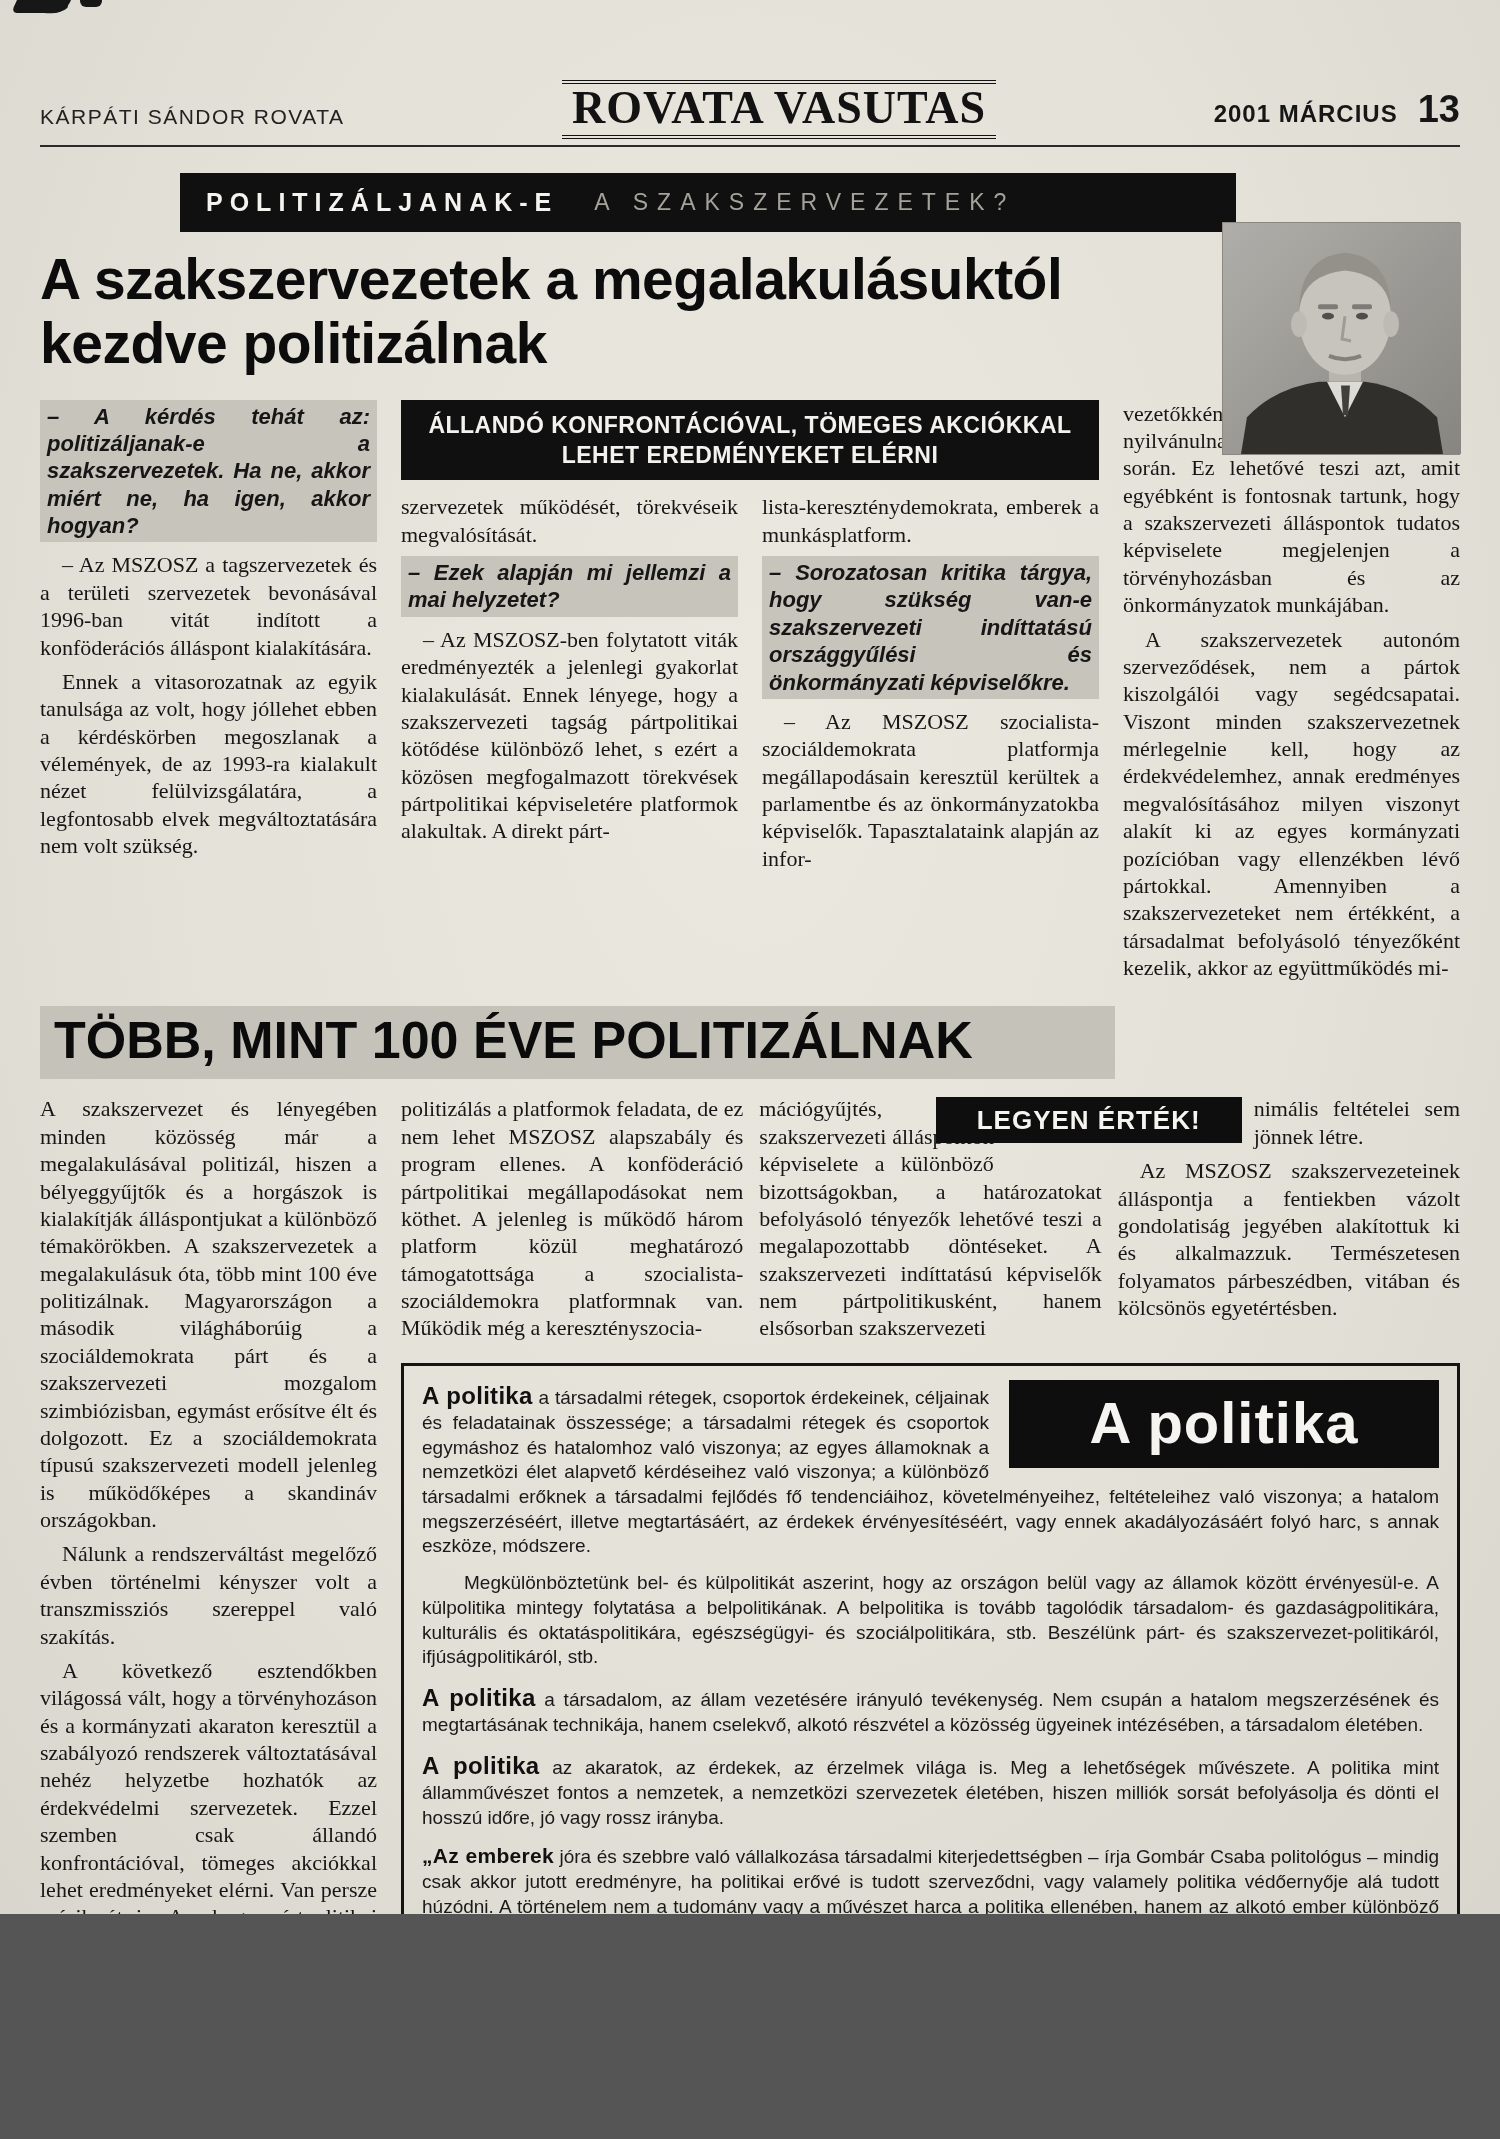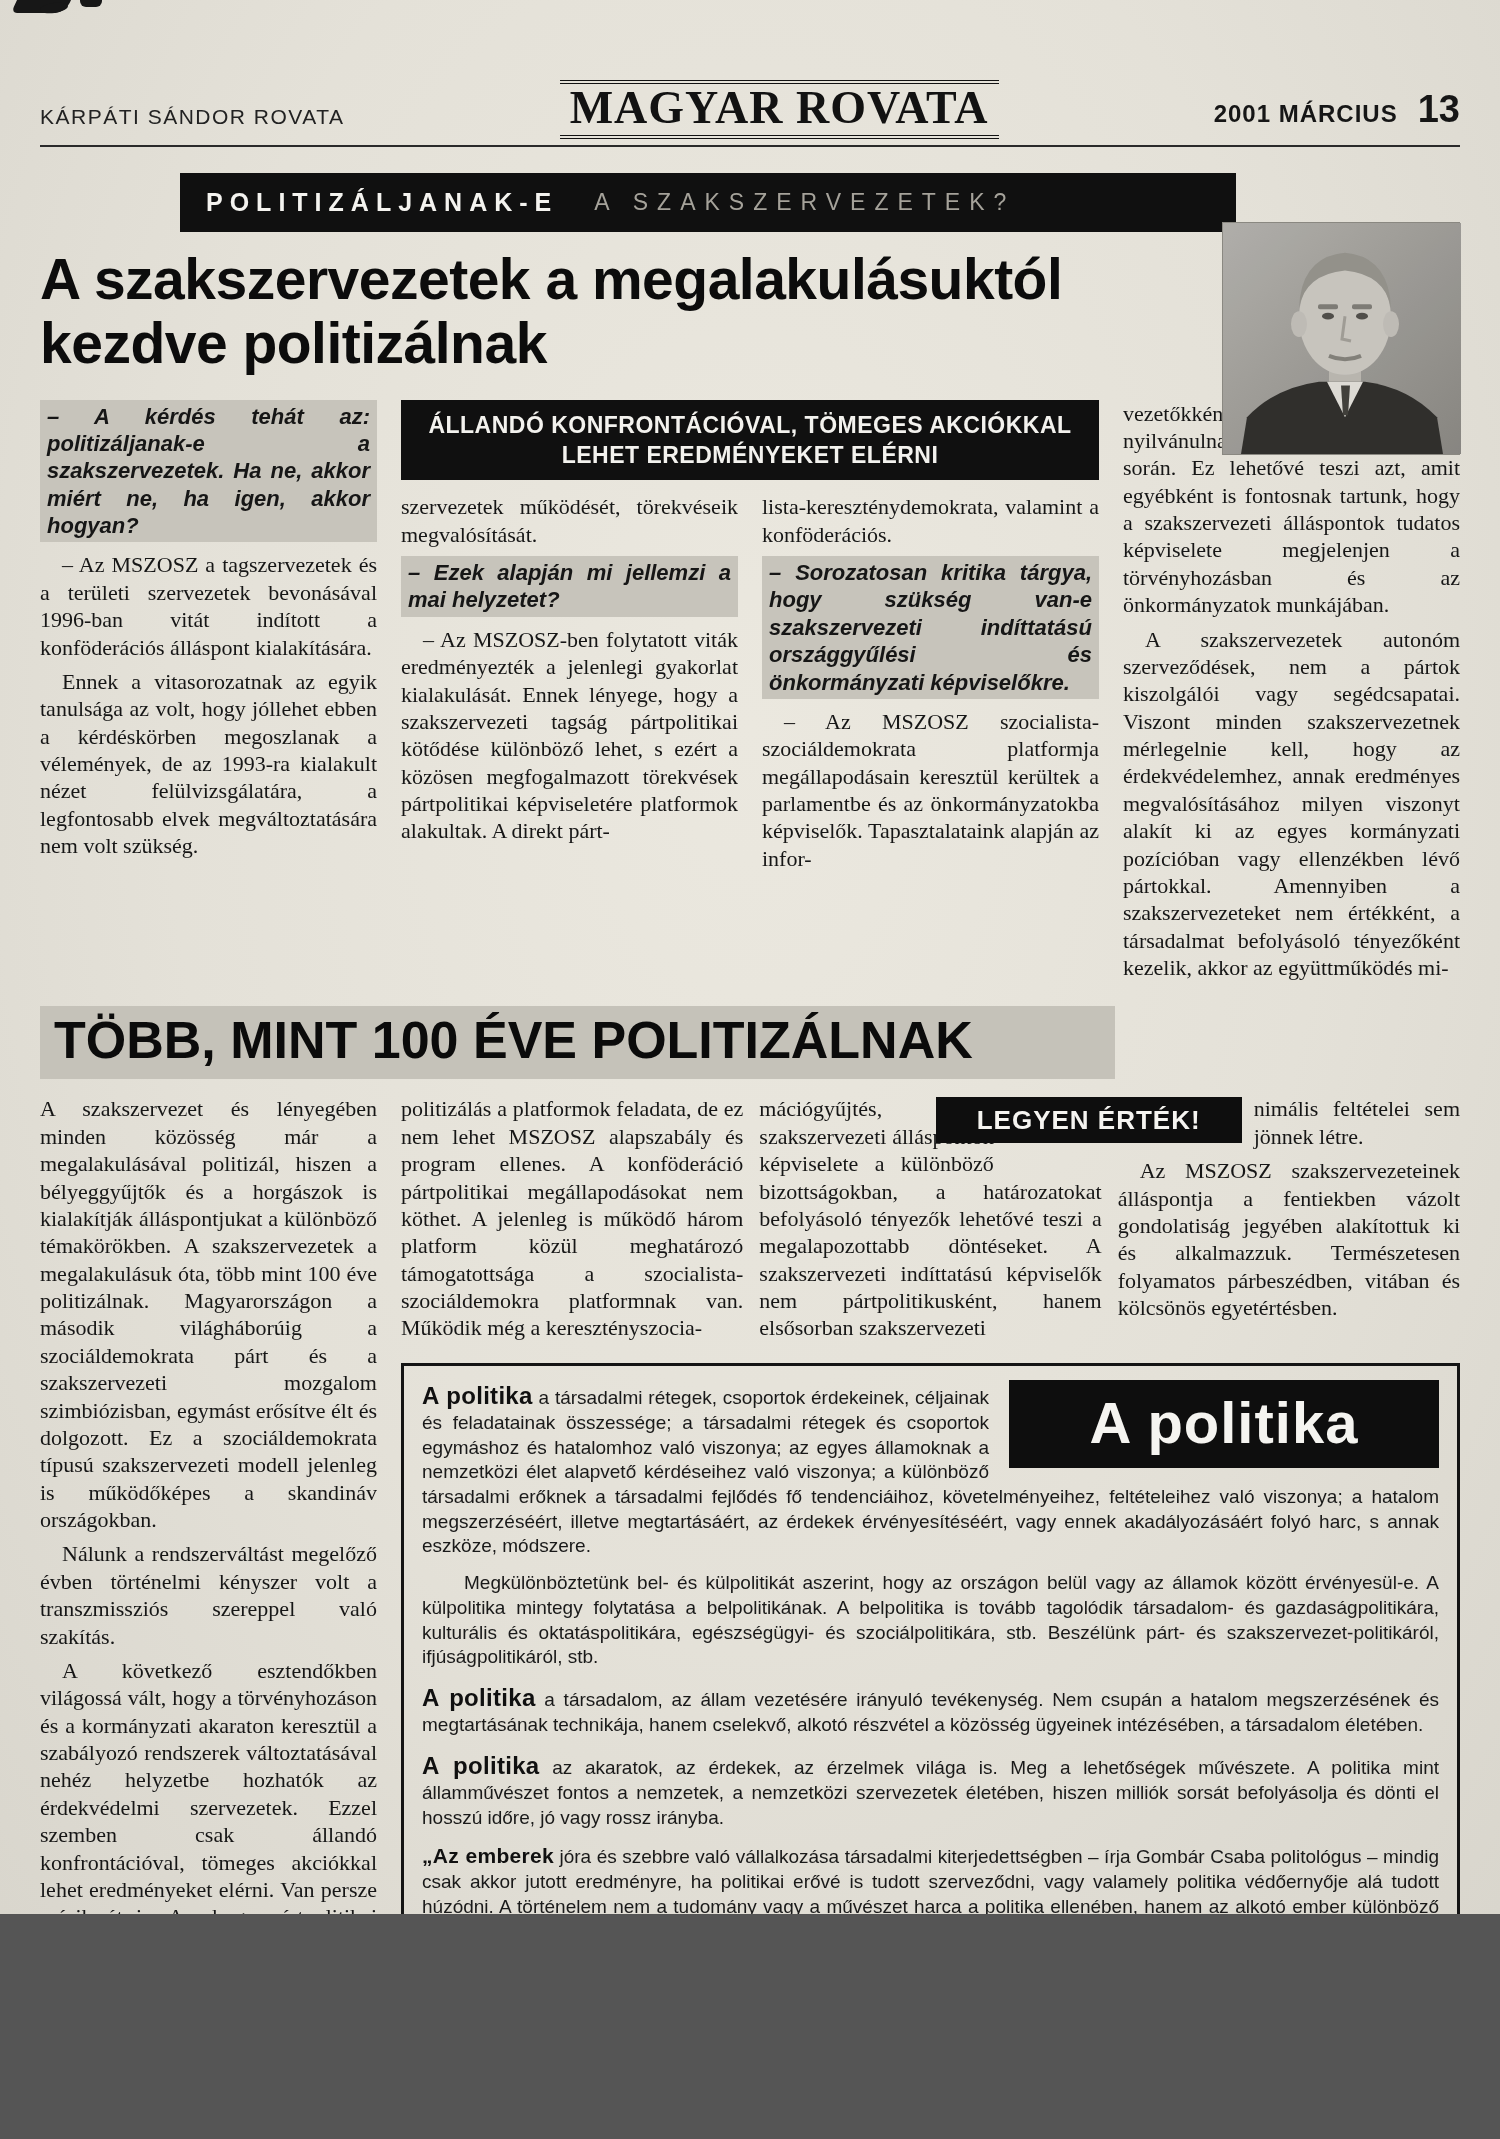--- a/index.html
+++ b/index.html
@@ -131,21 +131,21 @@
 </head>
 <body>
 
 <div class="page">
   <div class="art art1"></div>
   <div class="art art2"></div>
   <div class="art art3"></div>
 
   <header class="hdr">
     <div class="hdr-left">KÁRPÁTI SÁNDOR ROVATA</div>
-    <div class="masthead">MAGYAR ROVATA</div>
+    <div class="masthead">ROVATA VASUTAS</div>
     <div class="hdr-right">
       <span class="issue-date">2001 MÁRCIUS</span>
       <span class="pagenum">13</span>
     </div>
   </header>
 
   <div class="kicker">
     <span class="k1">POLITIZÁLJANAK-E</span>
     <span class="k2">A SZAKSZERVEZETEK?</span>
   </div>
@@ -189,21 +189,21 @@
 
     <div>
       <div class="midbox">ÁLLANDÓ KONFRONTÁCIÓVAL, TÖMEGES AKCIÓKKAL LEHET EREDMÉNYEKET ELÉRNI</div>
       <div class="mid-cols">
         <div class="col">
           <p class="cont">szervezetek működését, törekvéseik megvalósítását.</p>
           <p class="question">– Ezek alapján mi jellemzi a mai helyzetet?</p>
           <p>– Az MSZOSZ-ben folytatott viták eredményezték a jelenlegi gyakorlat kialakulását. Ennek lényege, hogy a szakszervezeti tagság pártpolitikai kötődése különböző lehet, s ezért a közösen megfogalmazott törekvések pártpolitikai képviseletére platformok alakultak. A direkt párt-</p>
         </div>
         <div class="col">
-          <p class="cont">lista-kereszténydemokrata, valamint a konföderációs.</p>
+          <p class="cont">lista-kereszténydemokrata, emberek a munkásplatform.</p>
           <p class="question">– Sorozatosan kritika tárgya, hogy szükség van-e szakszervezeti indíttatású országgyűlési és önkormányzati képviselőkre.</p>
           <p>– Az MSZOSZ szocialista-szociáldemokrata platformja megállapodásain keresztül kerültek a parlamentbe és az önkormányzatokba képviselők. Tapasztalataink alapján az infor-</p>
         </div>
       </div>
     </div>
 
     <div class="col">
       <p class="cont">vezetőkként, érdekvédőkként nyilvánulnak meg tevékenységük során. Ez lehetővé teszi azt, amit egyébként is fontosnak tartunk, hogy a szakszervezeti álláspontok tudatos képviselete megjelenjen a törvényhozásban és az önkormányzatok munkájában.</p>
       <p>A szakszervezetek autonóm szerveződések, nem a pártok kiszolgálói vagy segédcsapatai. Viszont minden szakszervezetnek mérlegelnie kell, hogy az érdekvédelemhez, annak eredményes megvalósításához milyen viszonyt alakít ki az egyes kormányzati pozícióban vagy ellenzékben lévő pártokkal. Amennyiben a szakszervezeteket nem értékként, a társadalmat befolyásoló tényezőként kezelik, akkor az együttműködés mi-</p>
     </div>

